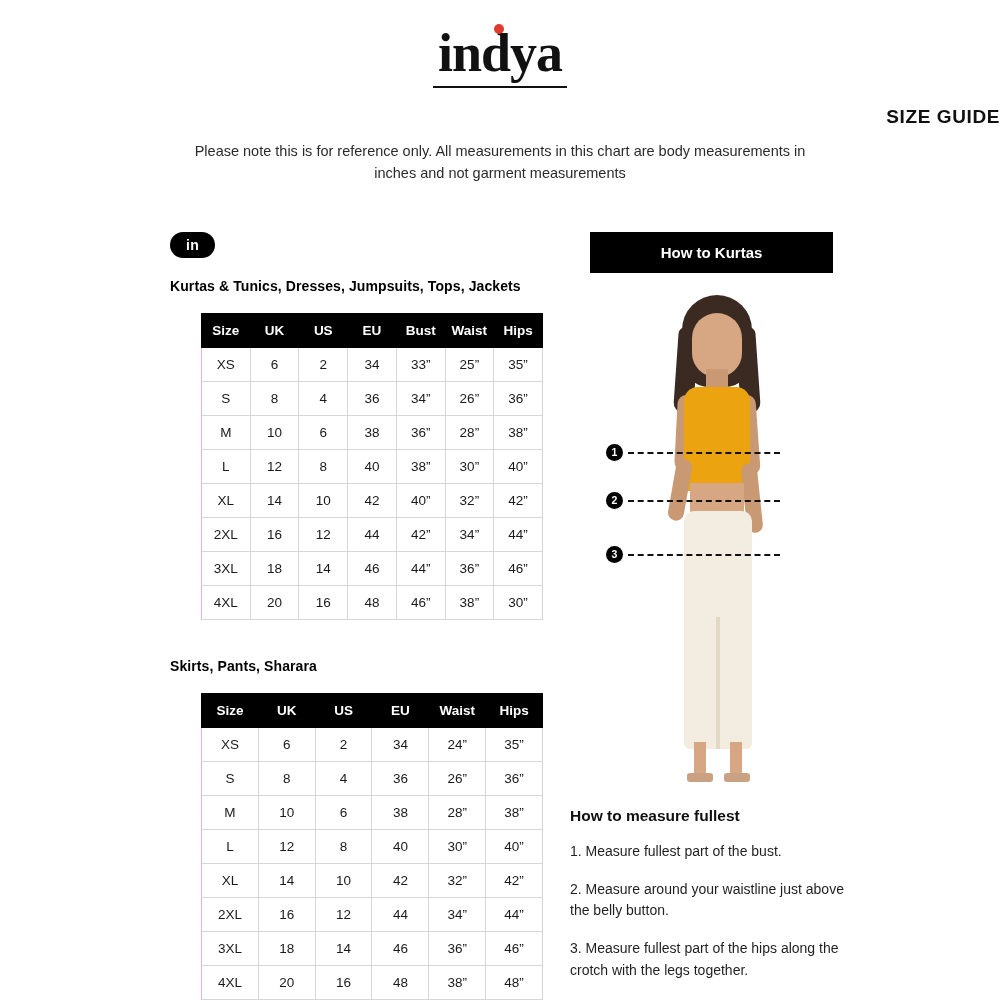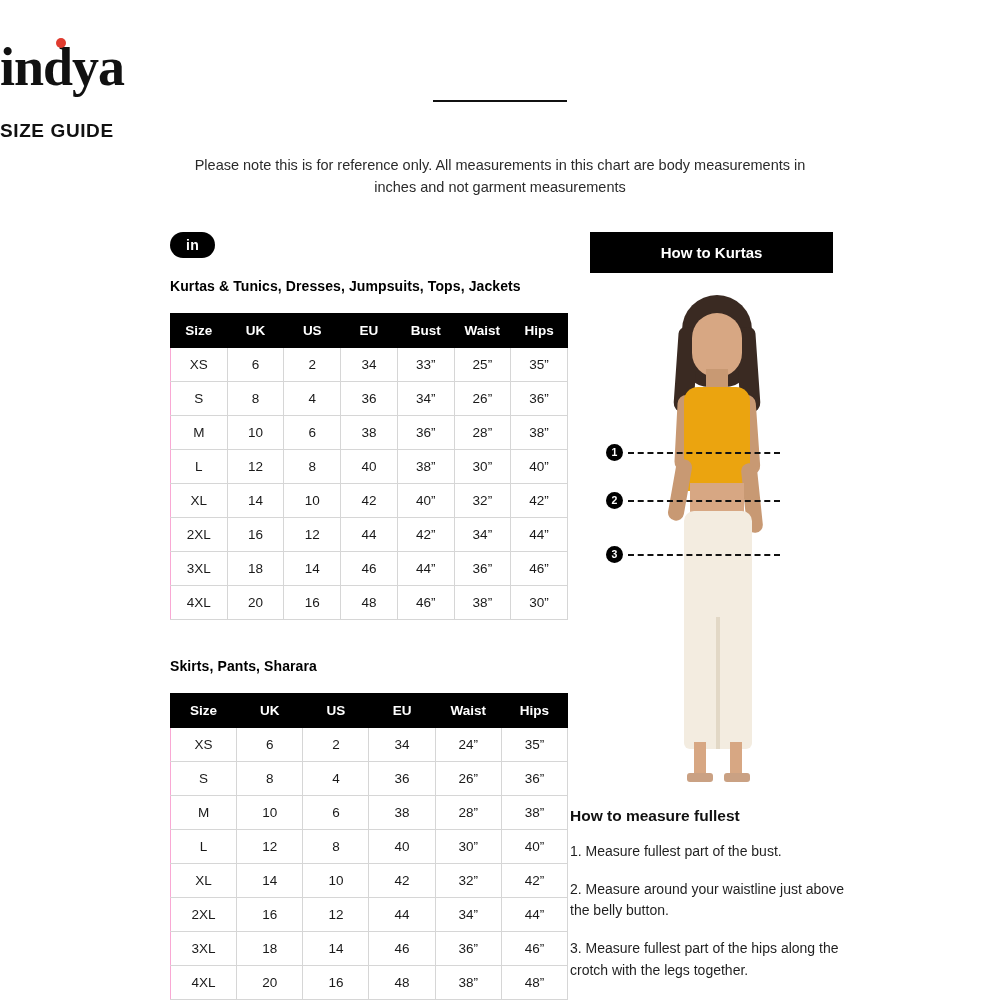--- a/index.html
+++ b/index.html
@@ -14,21 +14,22 @@
   }
   .page {
     position: relative;
     width: 1000px;
     height: 1000px;
     overflow: hidden;
   }
 
   
   .brand {
-    padding-top: 40px;
+    text-align: center;
+    padding-top: 26px;
   }
   .brand-word {
     display: inline-block;
     position: relative;
     font-family: "Liberation Serif", serif;
     font-size: 54px;
     font-weight: 700;
     letter-spacing: -1px;
     line-height: 1;
     color: #111;
@@ -43,21 +44,21 @@
     left: 56px;
   }
   .brand-underline {
     width: 134px;
     height: 2px;
     background: #111;
     margin: 6px auto 0;
   }
 
   .guide-title {
-    text-align: left;
+    text-align: right;
     font-size: 19px;
     font-weight: 700;
     letter-spacing: 0.6px;
     margin-top: 18px;
     color: #111;
   }
   .guide-note {
     text-align: center;
     font-size: 14.5px;
     line-height: 1.55;
@@ -104,22 +105,23 @@
     line-height: 1.5;
     margin-top: 18px;
     color: #000000;
     letter-spacing: 0.1px;
   }
 
   
   table.size-table {
     border-collapse: collapse;
     margin-top: 16px;
-    width: 398px;
+    width: 342px;
     table-layout: fixed;
+    margin-left: 31px;
   }
   table.size-table th {
     background: #000;
     color: #fff;
     font-size: 13.5px;
     font-weight: 700;
     padding: 9px 2px;
     text-align: center;
     border: 1px solid #000;
   }

